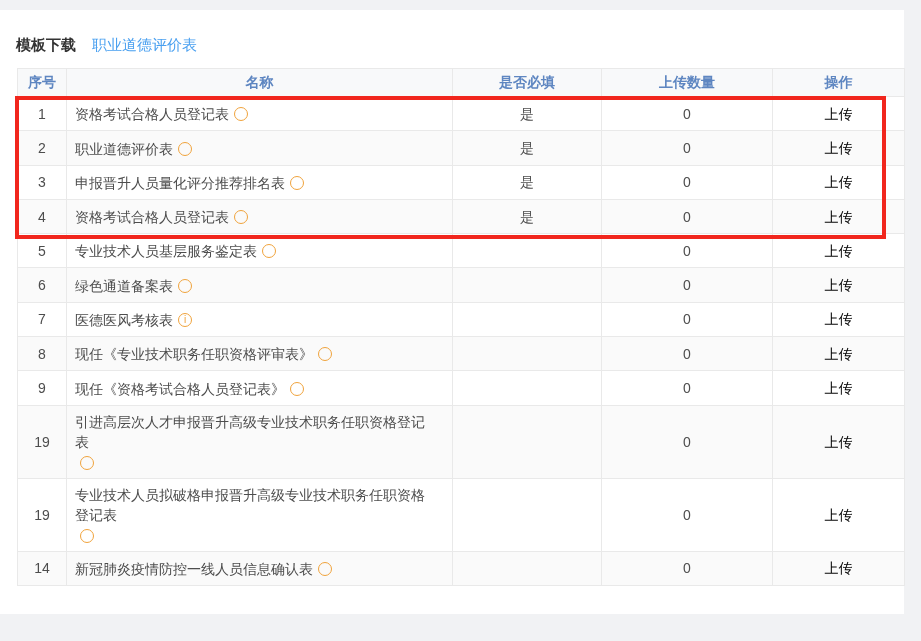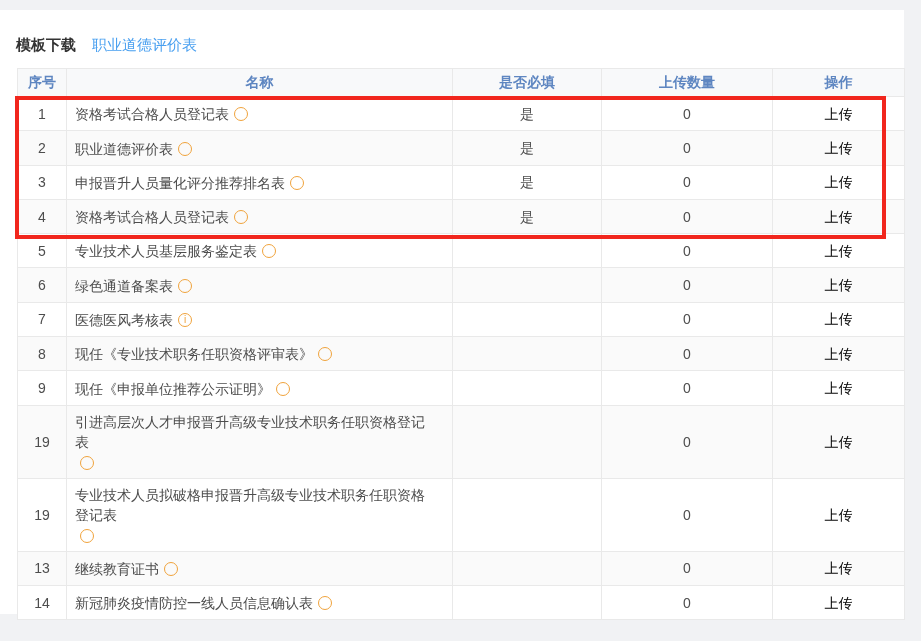--- a/index.html
+++ b/index.html
@@ -126,42 +126,35 @@
   </tr>
           <tr>
     <td class="c-no">8</td>
     <td class="c-name"><span class="nm">现任《专业技术职务任职资格评审表》</span><i class="info" hidden=""></i></td>
     <td class="c-req"></td>
     <td class="c-count">0</td>
     <td class="c-op"><a class="up">上传</a></td>
   </tr>
           <tr>
     <td class="c-no">9</td>
-    <td class="c-name"><span class="nm">现任《申报单位推荐公示证明》</span><i class="info" hidden=""></i></td>
+    <td class="c-name"><span class="nm">现任《资格考试合格人员登记表》</span><i class="info" hidden=""></i></td>
     <td class="c-req"></td>
     <td class="c-count">0</td>
     <td class="c-op"><a class="up">上传</a></td>
   </tr>
           <tr>
     <td class="c-no">19</td>
     <td class="c-name"><span class="nm">引进高层次人才申报晋升高级专业技术职务任职资格登记表</span><i class="info" hidden=""></i></td>
     <td class="c-req"></td>
     <td class="c-count">0</td>
     <td class="c-op"><a class="up">上传</a></td>
   </tr>
           <tr>
     <td class="c-no">19</td>
     <td class="c-name"><span class="nm">专业技术人员拟破格申报晋升高级专业技术职务任职资格登记表</span><i class="info" hidden=""></i></td>
-    <td class="c-req"></td>
-    <td class="c-count">0</td>
-    <td class="c-op"><a class="up">上传</a></td>
-  </tr>
-          <tr>
-    <td class="c-no">13</td>
-    <td class="c-name"><span class="nm">继续教育证书</span><i class="info" hidden=""></i></td>
     <td class="c-req"></td>
     <td class="c-count">0</td>
     <td class="c-op"><a class="up">上传</a></td>
   </tr>
           <tr>
     <td class="c-no">14</td>
     <td class="c-name"><span class="nm">新冠肺炎疫情防控一线人员信息确认表</span><i class="info" hidden=""></i></td>
     <td class="c-req"></td>
     <td class="c-count">0</td>
     <td class="c-op"><a class="up">上传</a></td>

